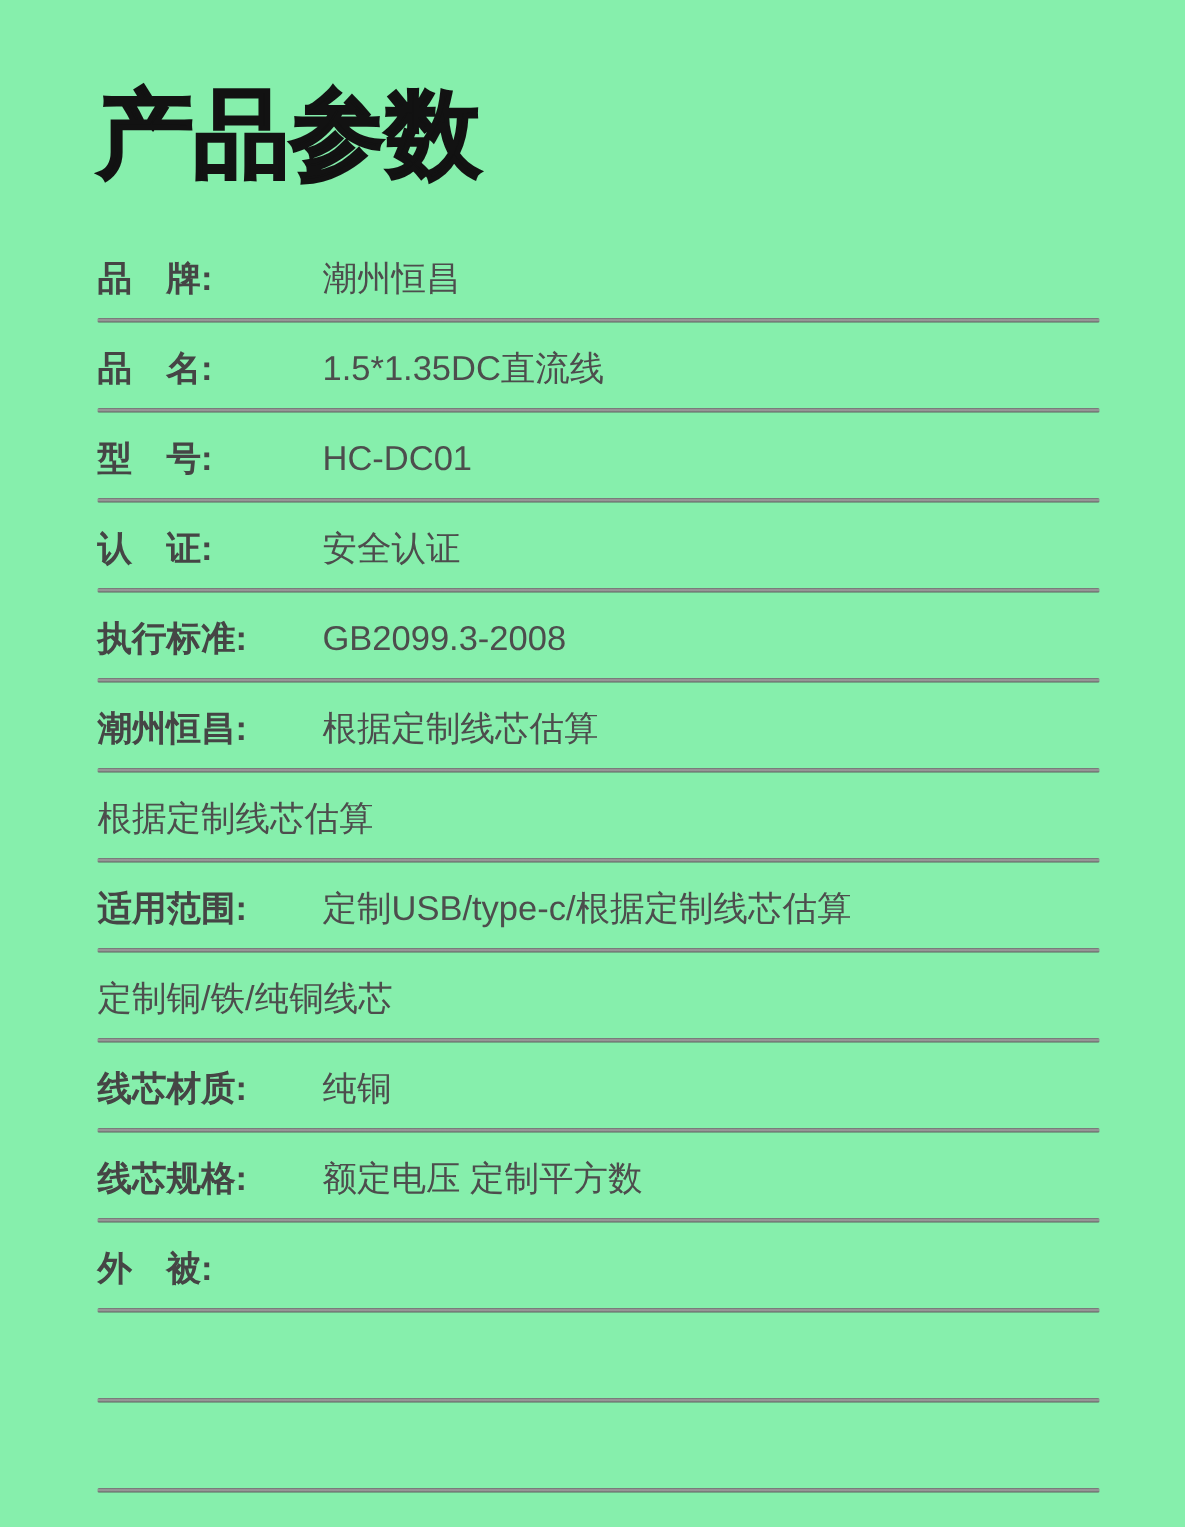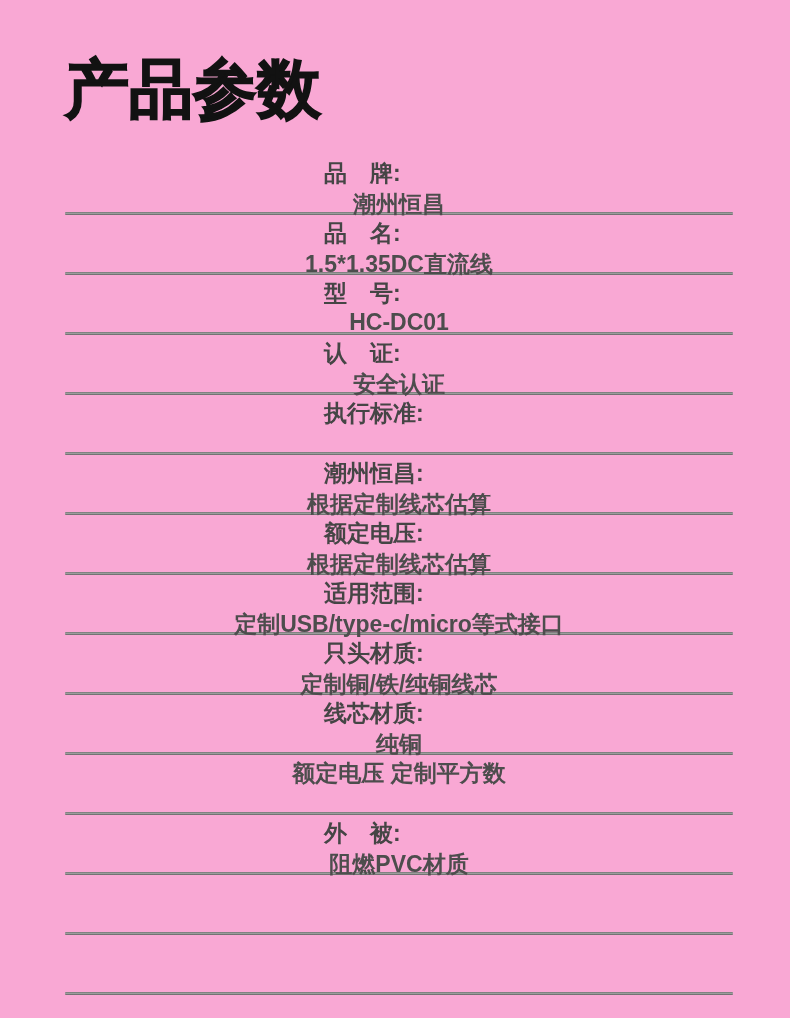--- a/index.html
+++ b/index.html
@@ -5,21 +5,21 @@
   html, body {
     margin: 0;
     padding: 0;
     background: #ffffff;
     font-family: "Liberation Sans", sans-serif;
   }
   .page {
     position: relative;
     width: 790px;
     height: 1018px;
-    background: #f9a8d4;
+    background: #86efac;
     box-sizing: border-box;
     padding: 42px 57px 0 65px;
     overflow: hidden;
   }
   .title {
     margin: 8px 0 0 0;
     font-size: 64px;
     line-height: 78px;
     font-weight: 900;
     letter-spacing: 0px;
@@ -31,33 +31,32 @@
   }
   .spec-row {
     height: 57px;
     display: flex;
     align-items: center;
     padding-top: 3px;
     box-sizing: border-box;
     font-size: 23px;
     color: #4a4a4a;
     white-space: nowrap;
-    flex-direction: column;
   }
   .spec-row.empty {
     height: 57px;
   }
   .spec-label {
     width: 150px;
     flex-shrink: 0;
     font-weight: bold;
     color: #454545;
   }
   .spec-value {
-    font-weight: bold;
+    font-weight: normal;
     color: #4d4d4d;
   }
   .divider {
     height: 3px;
     background: linear-gradient(180deg, #6e6e6e 0%, #a2a2a2 45%, #5f5f5f 100%);
     border-radius: 1px;
   }
 </style>
 </head>
 <body>
@@ -86,61 +85,60 @@
     <div class="divider"></div>
 
     <div class="spec-row">
       <span class="spec-label">认　证:</span>
       <span class="spec-value">安全认证</span>
     </div>
     <div class="divider"></div>
 
     <div class="spec-row">
       <span class="spec-label">执行标准:</span>
+      <span class="spec-value">GB2099.3-2008</span>
     </div>
     <div class="divider"></div>
 
     <div class="spec-row">
       <span class="spec-label">潮州恒昌:</span>
       <span class="spec-value">根据定制线芯估算</span>
     </div>
     <div class="divider"></div>
 
     <div class="spec-row">
-      <span class="spec-label">额定电压:</span>
       <span class="spec-value">根据定制线芯估算</span>
     </div>
     <div class="divider"></div>
 
     <div class="spec-row">
       <span class="spec-label">适用范围:</span>
-      <span class="spec-value">定制USB/type-c/micro等式接口</span>
+      <span class="spec-value">定制USB/type-c/根据定制线芯估算</span>
     </div>
     <div class="divider"></div>
 
     <div class="spec-row">
-      <span class="spec-label">只头材质:</span>
       <span class="spec-value">定制铜/铁/纯铜线芯</span>
     </div>
     <div class="divider"></div>
 
     <div class="spec-row">
       <span class="spec-label">线芯材质:</span>
       <span class="spec-value">纯铜</span>
     </div>
     <div class="divider"></div>
 
     <div class="spec-row">
+      <span class="spec-label">线芯规格:</span>
       <span class="spec-value">额定电压 定制平方数</span>
     </div>
     <div class="divider"></div>
 
     <div class="spec-row">
       <span class="spec-label">外　被:</span>
-      <span class="spec-value">阻燃PVC材质</span>
     </div>
     <div class="divider"></div>
 
     <div class="spec-row empty"></div>
     <div class="divider"></div>
 
     <div class="spec-row empty"></div>
     <div class="divider"></div>
 
   </div>

